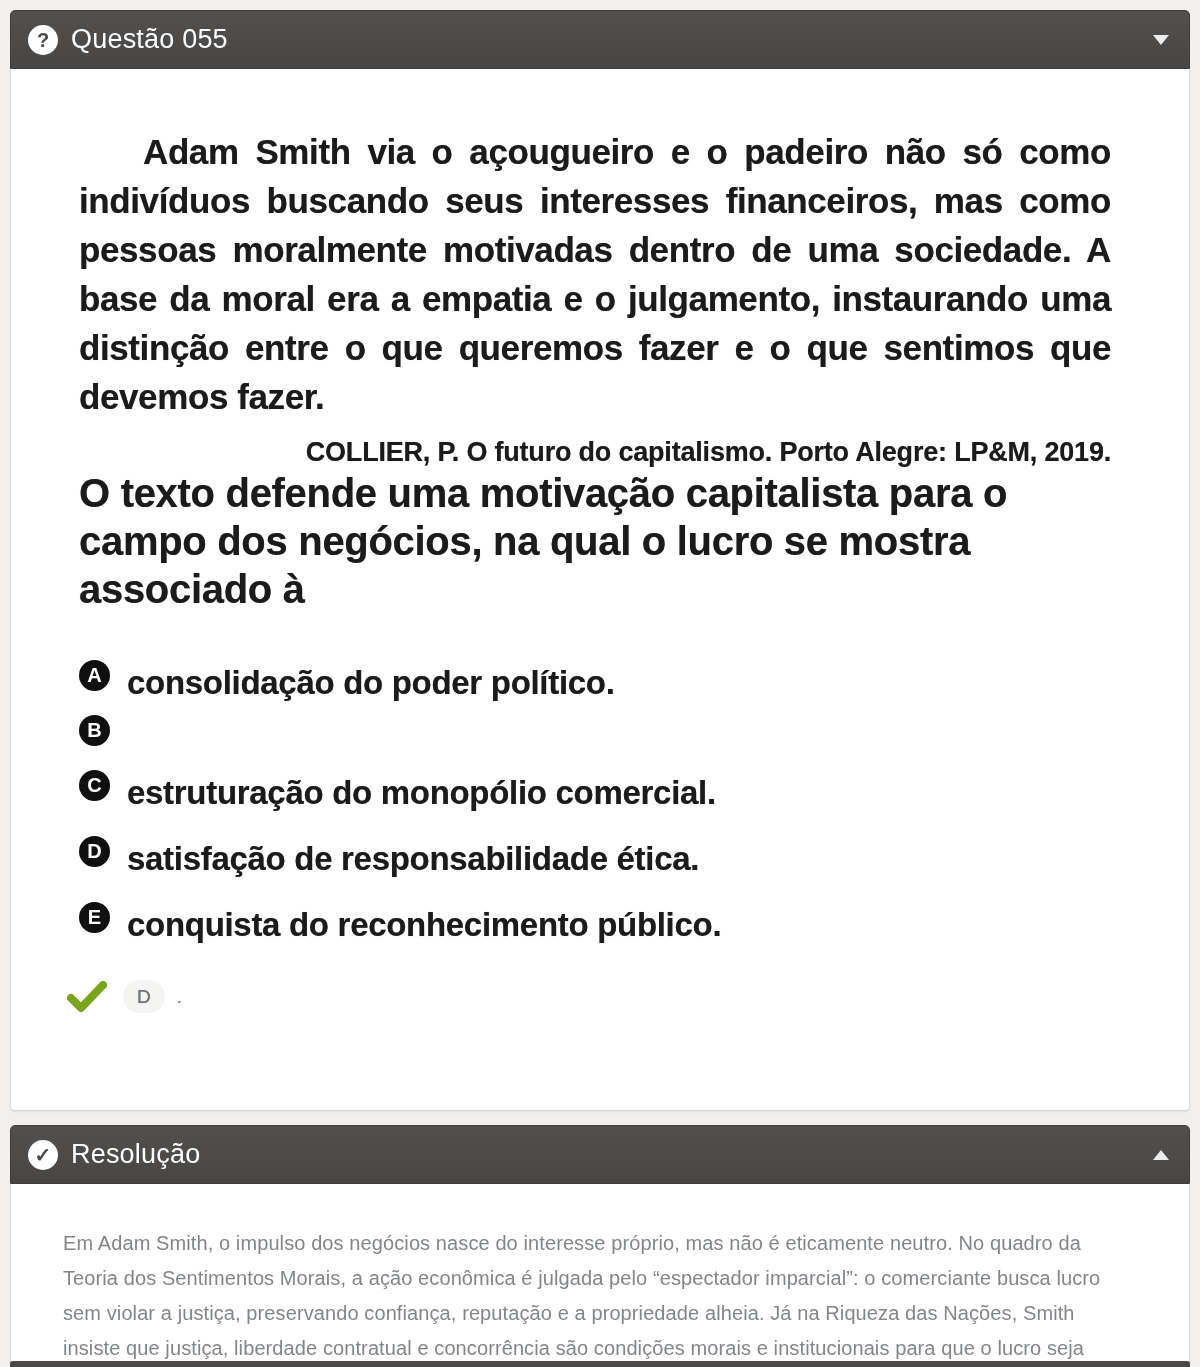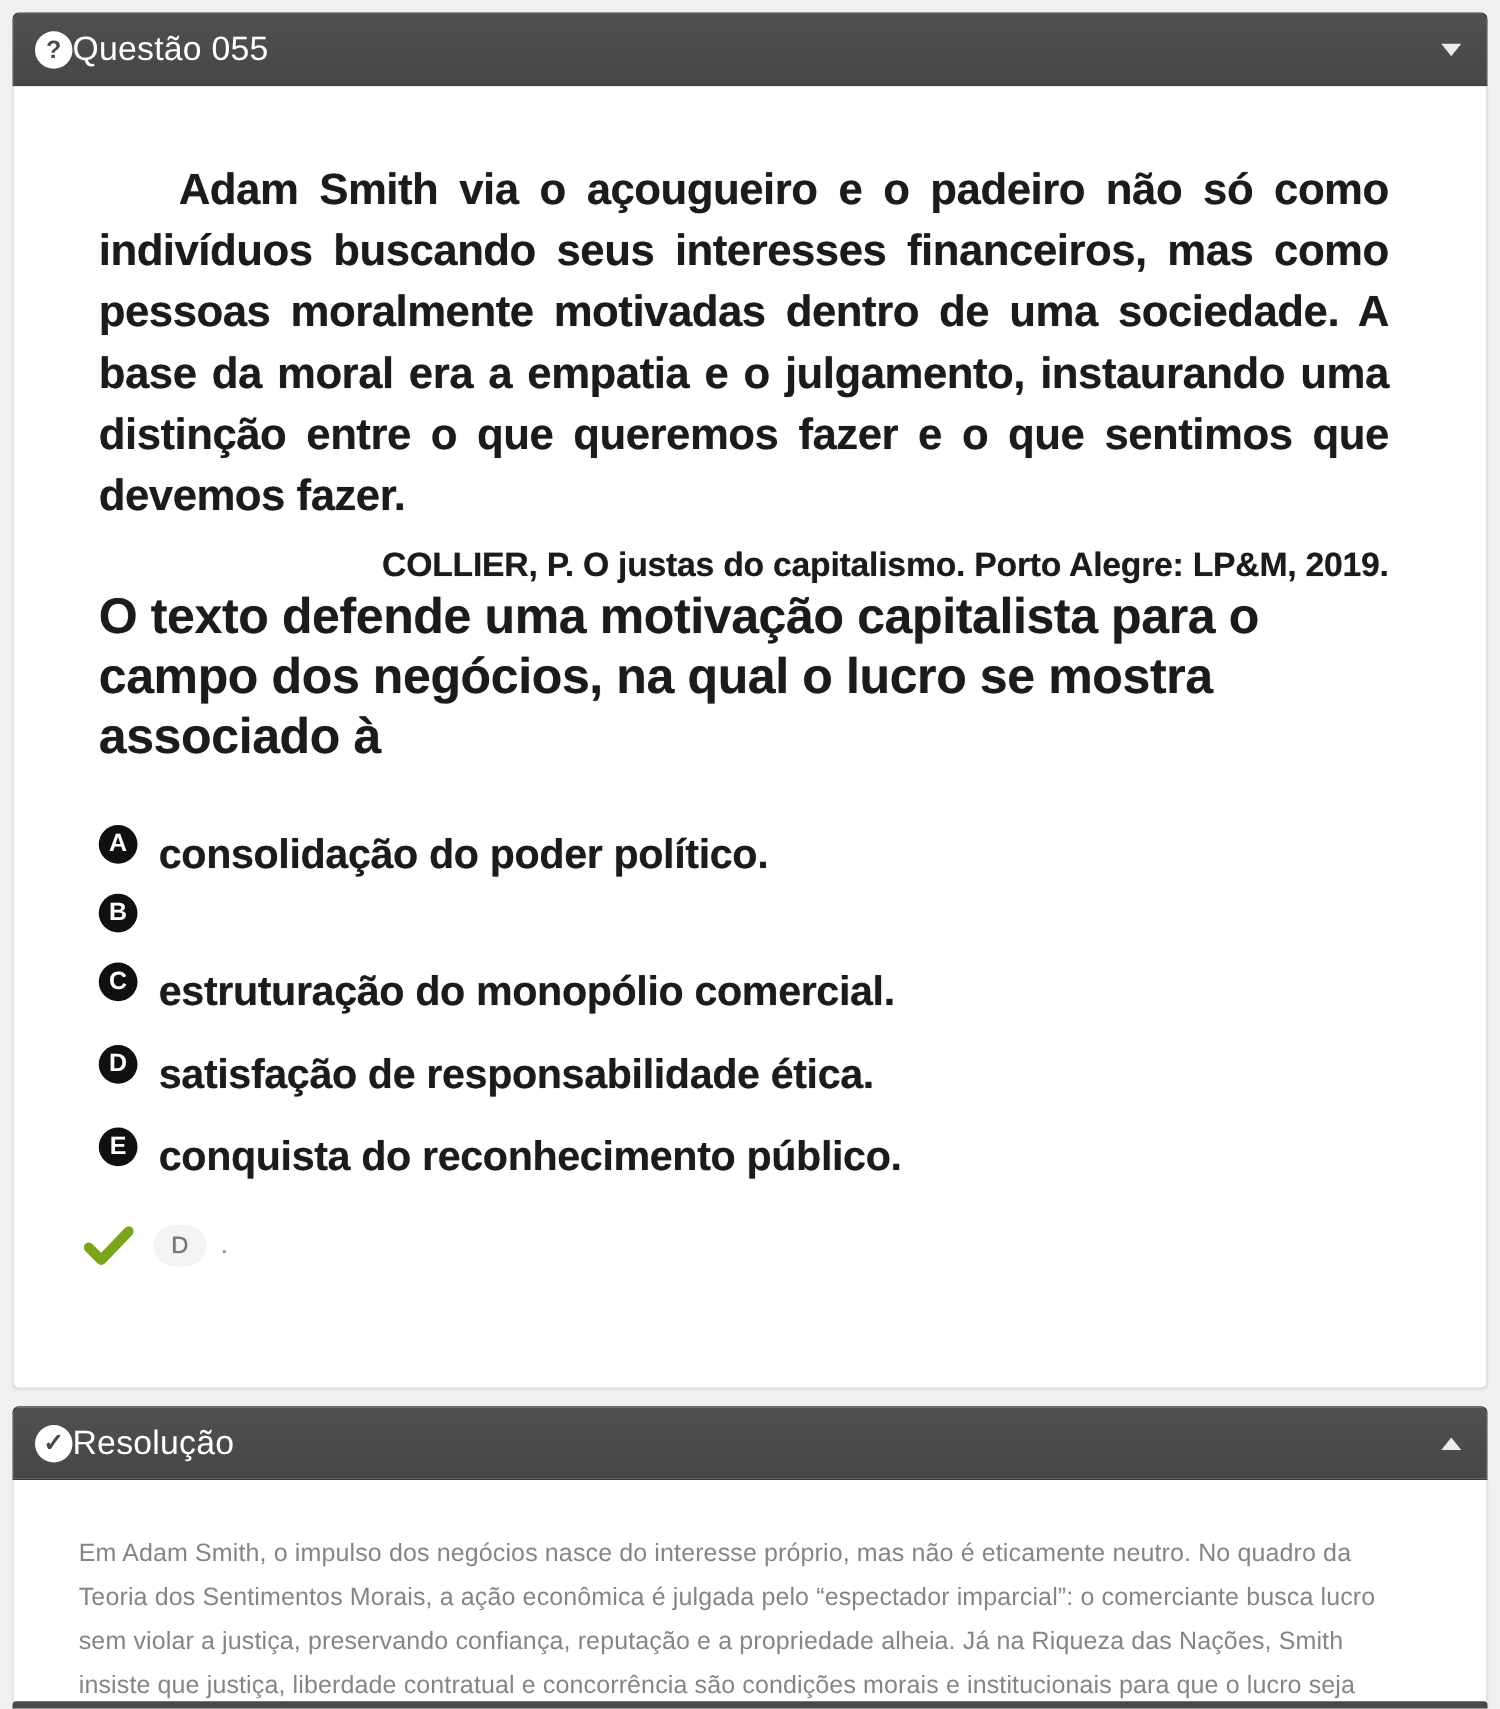--- a/index.html
+++ b/index.html
@@ -23,21 +23,21 @@
     cursor:pointer;
   }
   .hdr-icon {
     width:30px; height:30px; border-radius:50%;
     background:#ffffff; color:#4b4a48;
     display:flex; align-items:center; justify-content:center;
     font-weight:bold; font-size:20px; line-height:1;
     flex:0 0 auto;
   }
   .hdr-title {
-    color:#ffffff; font-size:27px; 
+    color:#ffffff; font-size:27px; margin-left:13px;
     letter-spacing:0.2px;
   }
   .caret { margin-left:auto; width:0; height:0; }
   .caret-down { border-left:8px solid transparent; border-right:8px solid transparent; border-top:10px solid #ececec; }
   .caret-up   { border-left:8px solid transparent; border-right:8px solid transparent; border-bottom:10px solid #ececec; }
 
   
   .panel-body {
     background:#ffffff;
     border:1px solid #dbdad8; border-top:none;
@@ -104,21 +104,21 @@
     <span class="hdr-icon">?</span>
     <span class="hdr-title">Questão 055</span>
     <span class="caret caret-down"></span>
   </div>
 
   <div class="panel-body question-body">
     <div class="scan">
 
       <div class="passage">Adam Smith via o açougueiro e o padeiro não só como indivíduos buscando seus interesses financeiros, mas como pessoas moralmente motivadas dentro de uma sociedade. A base da moral era a empatia e o julgamento, instaurando uma distinção entre o que queremos fazer e o que sentimos que devemos fazer.</div>
 
-      <div class="citation"><span>COLLIER, P. </span><strong>O justas do capitalismo</strong><span>. Porto Alegre: LP&amp;M, 2019.</span></div>
+      <div class="citation"><span>COLLIER, P. </span><strong>O futuro do capitalismo</strong><span>. Porto Alegre: LP&amp;M, 2019.</span></div>
 
       <div class="stem">O texto defende uma motivação capitalista para o campo dos negócios, na qual o lucro se mostra associado à</div>
 
       <div class="options">
         <div class="opt-row">
           <span class="opt-circle">A</span>
           <span class="opt-text">consolidação do poder político.</span>
         </div>
         <div class="opt-row">
           <span class="opt-circle">B</span>

